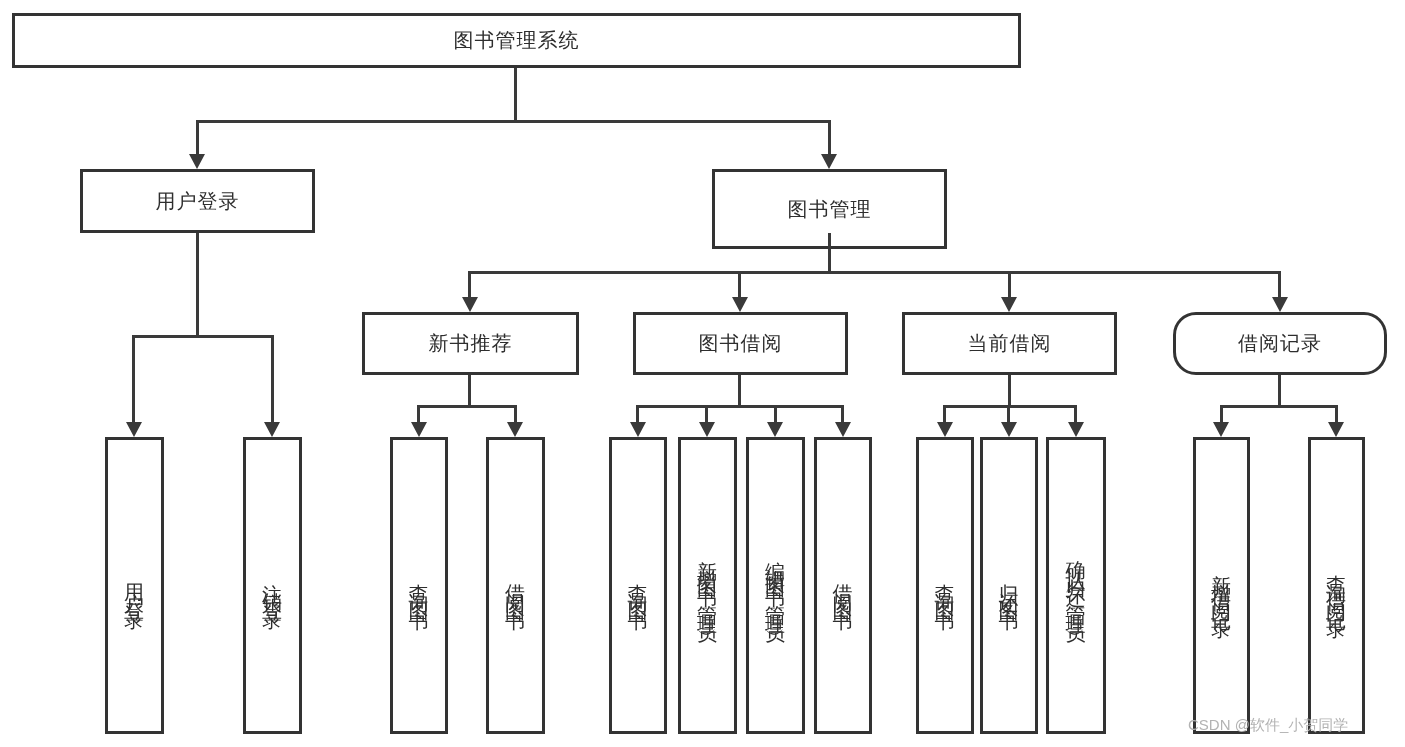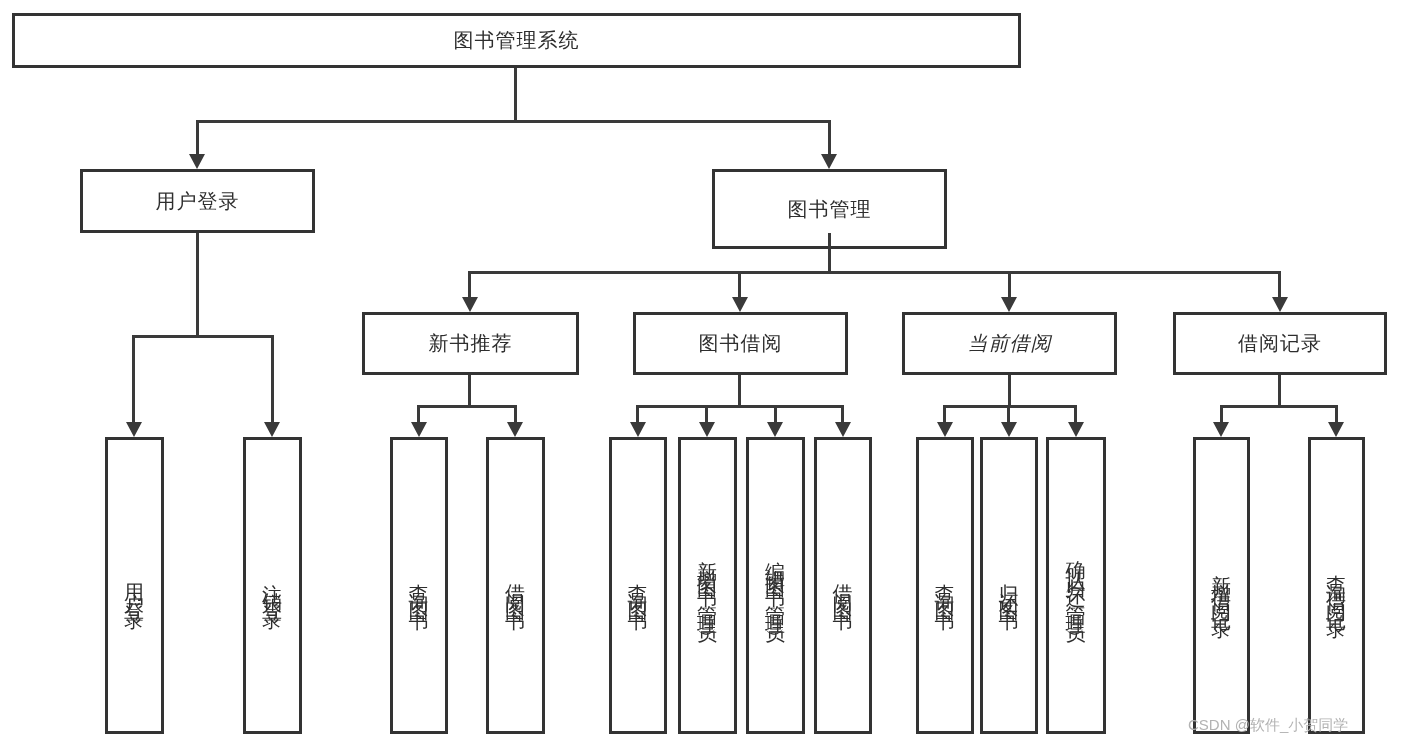--- a/index.html
+++ b/index.html
@@ -90,24 +90,24 @@
   <div class="arrow" style="left:732px; top:297px;"></div>
   <div class="arrow" style="left:1001px; top:297px;"></div>
   <div class="arrow" style="left:1272px; top:297px;"></div>
 
   <div class="box hbox" style="left:633px; top:312px; width:215px; height:63px;">
     <span class="label">图书借阅</span>
   </div>
   <div class="box hbox" style="left:362px; top:312px; width:217px; height:63px;">
     <span class="label">新书推荐</span>
   </div>
-  <div class="box hbox" style="left:902px; top:312px; width:215px; height:63px;font-style:italic;">
+  <div class="box hbox" style="left:902px; top:312px; width:215px; height:63px;">
     <span class="label">当前借阅</span>
   </div>
-  <div class="box hbox" style="left:1173px; top:312px; width:214px; height:63px;">
+  <div class="box hbox" style="left:1173px; top:312px; width:214px; height:63px;border-radius:23px;">
     <span class="label">借阅记录</span>
   </div>
 
   <div class="vline" style="left:468px; top:375px; width:3px; height:30px;"></div>
   <div class="hline" style="left:417px; top:405px; width:100px; height:3px;"></div>
   <div class="vline" style="left:417px; top:405px; width:3px; height:18px;"></div>
   <div class="vline" style="left:514px; top:405px; width:3px; height:18px;"></div>
   <div class="arrow" style="left:411px; top:422px;"></div>
   <div class="arrow" style="left:507px; top:422px;"></div>
 

